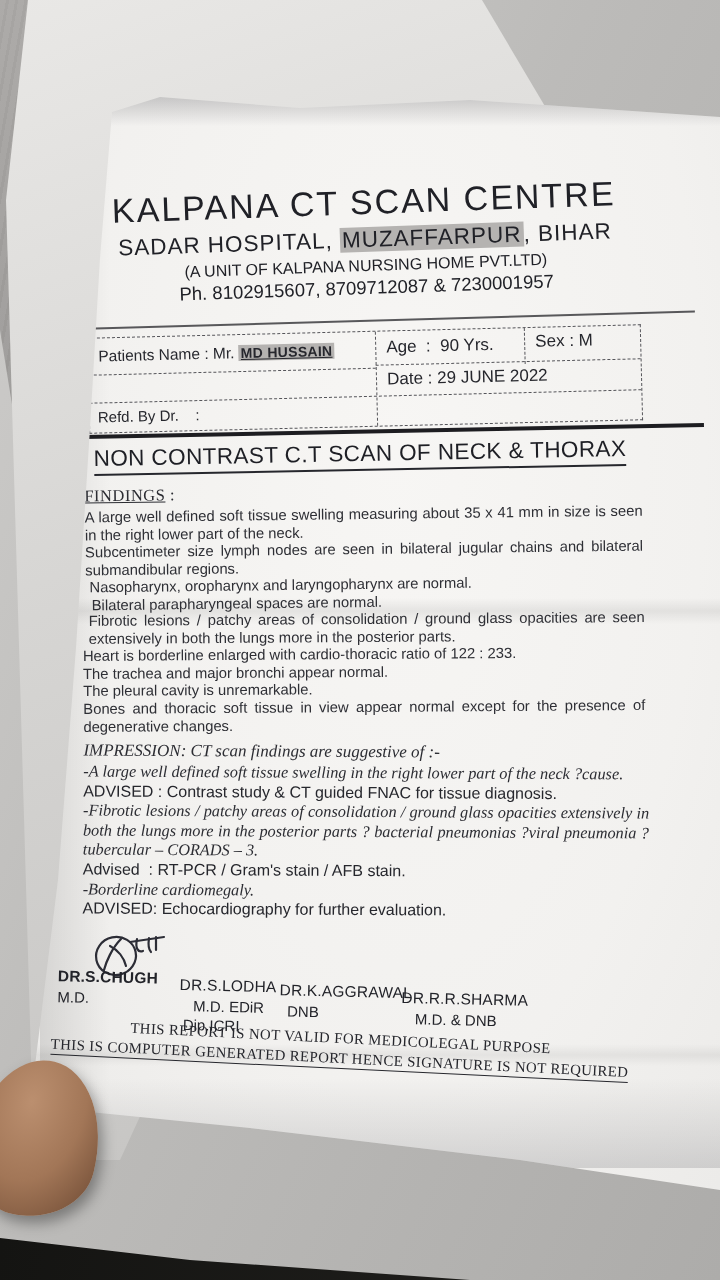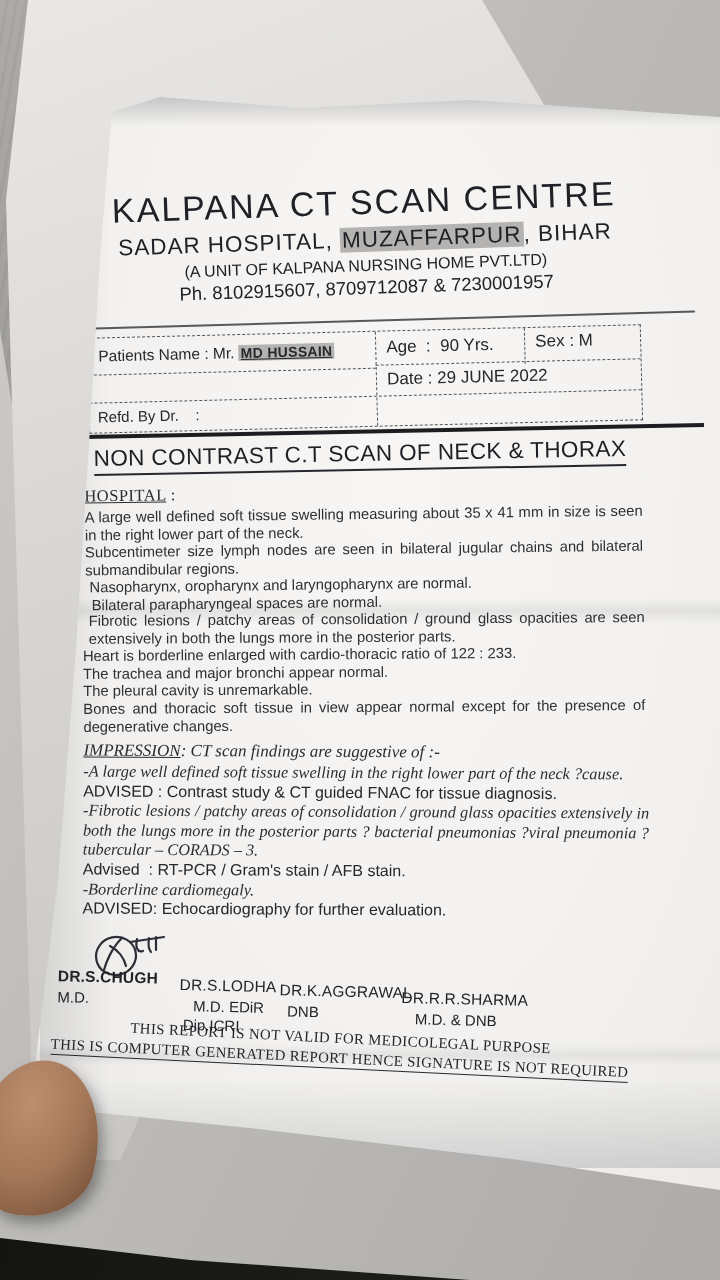--- a/index.html
+++ b/index.html
@@ -83,21 +83,21 @@
   .scan-title{left:60px; top:441px; width:600px; transform:rotate(-1.1deg);}
   .scan-title span{display:inline-block; font-size:22.5px; letter-spacing:.4px; color:#1e1f25;
         border-bottom:2.5px solid #26272d; padding-bottom:2px;}
   .findings{left:85px; top:483px; width:558px; transform:rotate(-.7deg);}
   .f-head{font-family:"Liberation Serif",serif; font-size:16.5px; letter-spacing:.5px; margin-bottom:3px;}
   .f-head .u{text-decoration:underline;}
   .body-p{font-size:14.8px; line-height:17.6px; margin:0; color:#2e2f35;}
   .findings2{left:83px; top:611px; width:562px; transform:rotate(-.4deg);}
   .impression{left:83px; top:742px; width:566px; transform:rotate(.3deg);}
   .imp-head{font-size:17px; line-height:20px; margin-bottom:1px;}
-  .imp-head .u{text-decoration:underline;}
+  .imp-head .u{}
   .imp-it{font-size:16.3px; line-height:19.6px; margin:0; color:#2c2d33;}
   .imp-sans{font-size:16px; line-height:19.6px; margin:0; color:#26272d;}
   
   .signature{left:90px; top:926px;}
   .doctors{left:58px; top:974px; width:600px; transform:rotate(1.3deg); color:#222329;}
   .doc{position:absolute; top:0;}
   .doc .dname{font-size:15.5px; letter-spacing:.2px;}
   .doc .dq{font-size:15px; margin-top:3px;}
   .doc .dq2{font-size:15px; margin-top:2px;}
   .d1{left:0;} .d1 .dname{font-weight:bold;}
@@ -148,21 +148,21 @@
       <div class="abs ws" style="left:8px;top:70px;font-size:15px;">Refd. By Dr.    :</div>
     </div>
 
     <div class="abs rule-thick"></div>
 
     <div class="abs scan-title center">
       <span>NON CONTRAST C.T SCAN OF NECK &amp; THORAX</span>
     </div>
 
     <div class="abs findings">
-      <div class="f-head"><span class="u">HOSPITAL</span><span> :</span></div>
+      <div class="f-head"><span class="u">FINDINGS</span><span> :</span></div>
       <p class="body-p just">A large well defined soft tissue swelling measuring about 35 x 41 mm in size is seen in the right lower part of the neck.</p>
       <p class="body-p just">Subcentimeter size lymph nodes are seen in bilateral jugular chains and bilateral submandibular regions.</p>
       <p class="body-p" style="padding-left:4px;">Nasopharynx, oropharynx and laryngopharynx are normal.</p>
       <p class="body-p" style="padding-left:6px;">Bilateral parapharyngeal spaces are normal.</p>
     </div>
 
     <div class="abs findings2">
       <p class="body-p just" style="padding-left:6px;">Fibrotic lesions / patchy areas of consolidation / ground glass opacities are seen extensively in both the lungs more in the posterior parts.</p>
       <p class="body-p">Heart is borderline enlarged with cardio-thoracic ratio of 122 : 233.</p>
       <p class="body-p">The trachea and major bronchi appear normal.</p>

